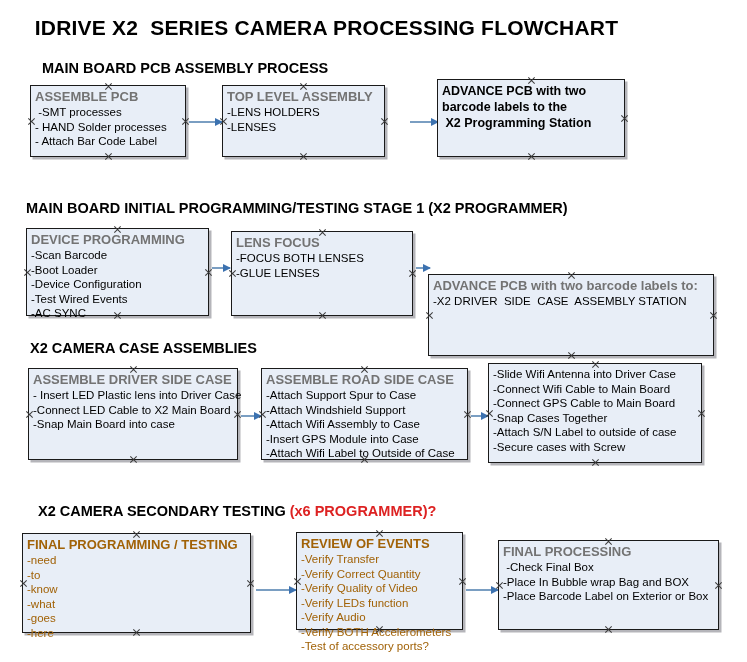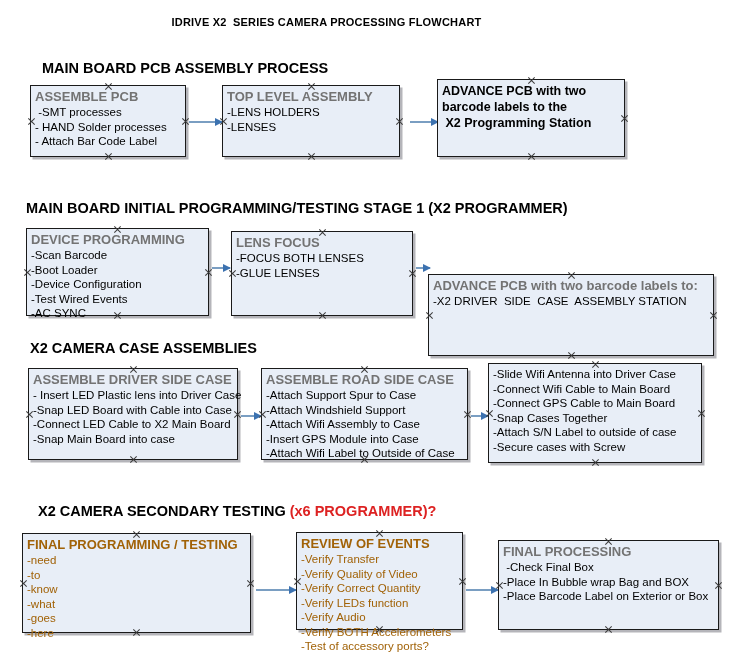--- a/index.html
+++ b/index.html
@@ -15,21 +15,21 @@
     overflow: hidden;
   }
 
   
   #page-title {
     position: absolute;
     left: 0;
     top: 16px;
     width: 653px;
     text-align: center;
-    font-size: 11px;
+    font-size: 21px;
     font-weight: bold;
     color: #000000;
     letter-spacing: 0.2px;
     white-space: pre;
   }
   .section-heading {
     position: absolute;
     font-size: 14.5px;
     font-weight: bold;
     color: #000000;
@@ -141,21 +141,21 @@
   <span class="handle" style="left:50%; top:100%;"></span>
   <span class="handle" style="left:0; top:50%;"></span>
   <span class="handle" style="left:100%; top:50%;"></span>
 </div>
 
 <div class="connector" style="left:189px; top:117px; width:33px; height:10px;">
   <span class="shaft"></span>
     <span class="head"></span>
 </div>
 
-<div class="flow-box" style="left:222px; top:85px; width:178px; height:72px;">
+<div class="flow-box" style="left:222px; top:85px; width:163px; height:72px;">
   <div class="box-inner">
     <div class="box-title">TOP LEVEL ASSEMBLY</div>
     <div class="box-line">-LENS HOLDERS</div>
     <div class="box-line">-LENSES</div>
   </div>
   <span class="handle" style="left:50%; top:0;"></span>
   <span class="handle" style="left:50%; top:100%;"></span>
   <span class="handle" style="left:0; top:50%;"></span>
   <span class="handle" style="left:100%; top:50%;"></span>
 </div>
@@ -225,21 +225,20 @@
   <span class="handle" style="left:0; top:50%;"></span>
   <span class="handle" style="left:100%; top:50%;"></span>
 </div>
 
 <div class="section-heading" style="left:30px; top:340px;">X2 CAMERA CASE ASSEMBLIES</div>
 
 <div class="flow-box" style="left:28px; top:368px; width:210px; height:92px;">
   <div class="box-inner">
     <div class="box-title">ASSEMBLE DRIVER SIDE CASE</div>
     <div class="box-line">- Insert LED Plastic lens into Driver Case</div>
-    <div class="box-line">-Snap LED Board with Cable into Case</div>
     <div class="box-line">-Connect LED Cable to X2 Main Board</div>
     <div class="box-line">-Snap Main Board into case</div>
   </div>
   <span class="handle" style="left:50%; top:0;"></span>
   <span class="handle" style="left:50%; top:100%;"></span>
   <span class="handle" style="left:0; top:50%;"></span>
   <span class="handle" style="left:100%; top:50%;"></span>
 </div>
 
 <div class="connector" style="left:241px; top:411px; width:20px; height:10px;">
@@ -304,22 +303,22 @@
 
 <div class="connector" style="left:256px; top:585px; width:40px; height:10px;">
   <span class="shaft"></span>
     <span class="head"></span>
 </div>
 
 <div class="flow-box red-text" style="left:296px; top:532px; width:167px; height:98px;">
   <div class="box-inner">
     <div class="box-title">REVIEW OF EVENTS</div>
     <div class="box-line">-Verify Transfer</div>
+    <div class="box-line">-Verify Correct Quantity</div>
     <div class="box-line">-Verify Quality of Video</div>
-    <div class="box-line">-Verify Correct Quantity</div>
     <div class="box-line">-Verify LEDs function</div>
     <div class="box-line">-Verify Audio</div>
     <div class="box-line">-Verify BOTH Accelerometers</div>
     <div class="box-line">-Test of accessory ports?</div>
   </div>
   <span class="handle" style="left:50%; top:0;"></span>
   <span class="handle" style="left:50%; top:100%;"></span>
   <span class="handle" style="left:0; top:50%;"></span>
   <span class="handle" style="left:100%; top:50%;"></span>
 </div>

